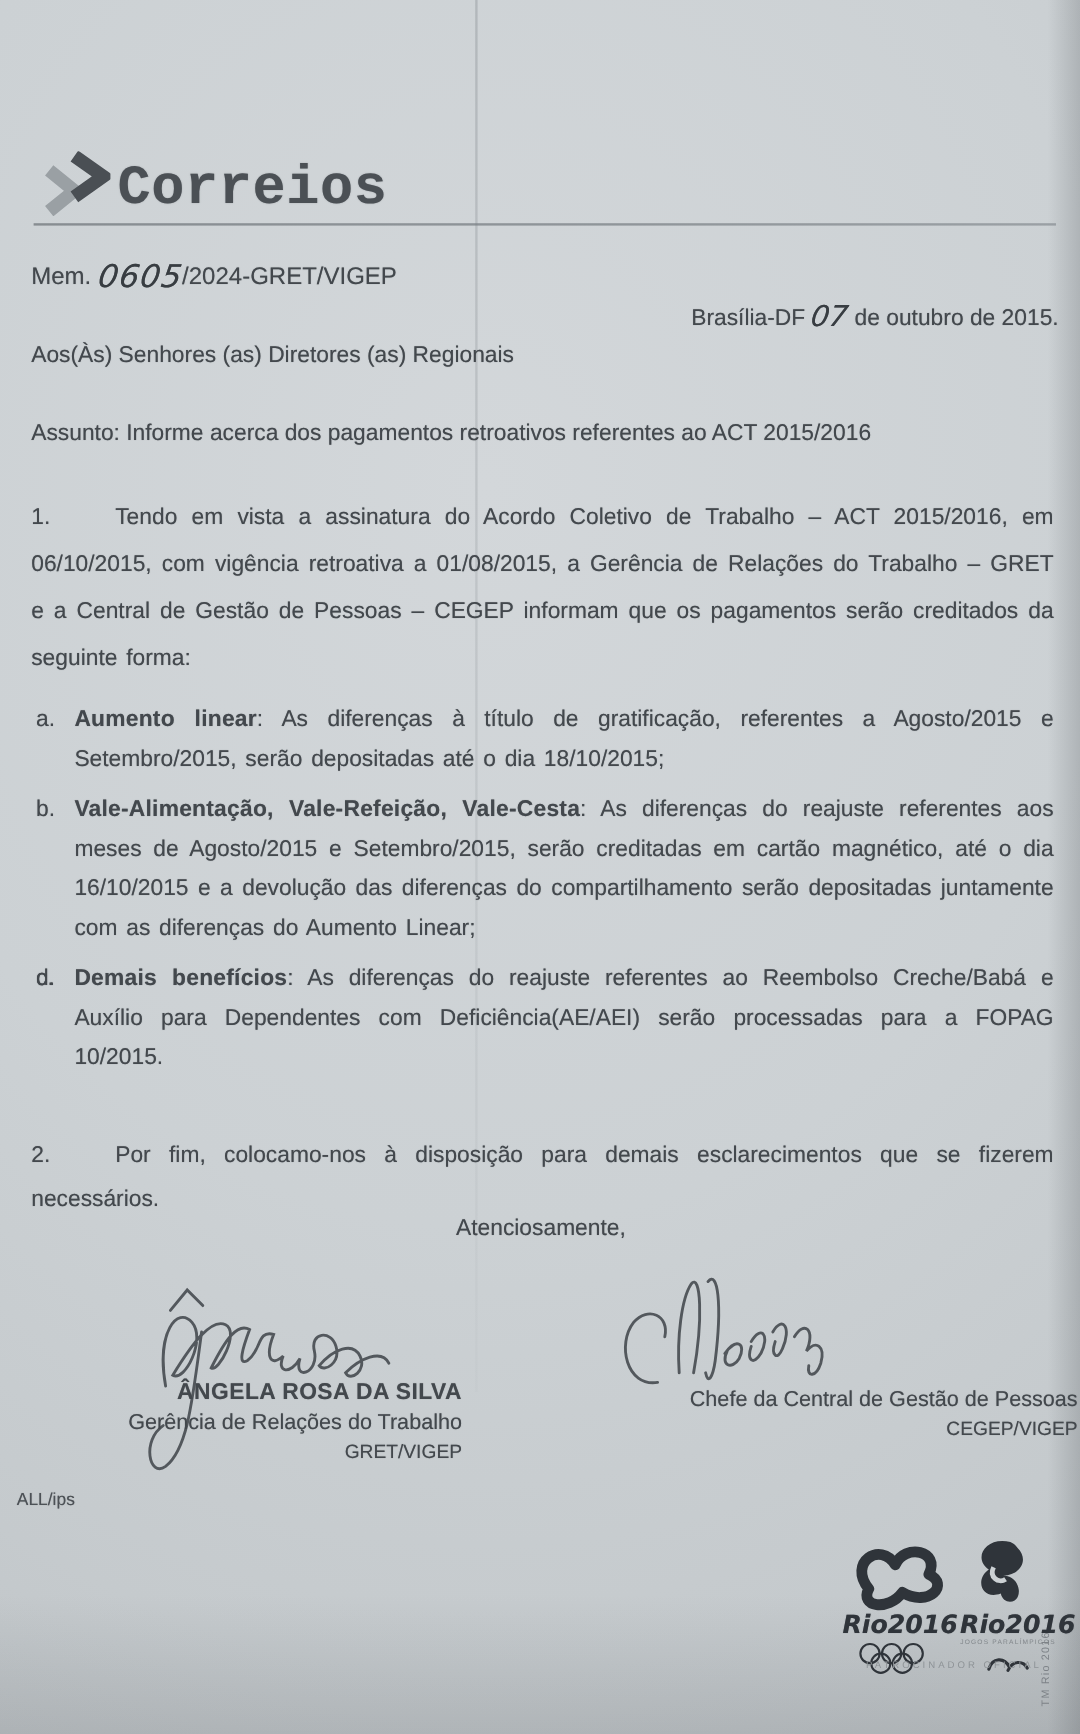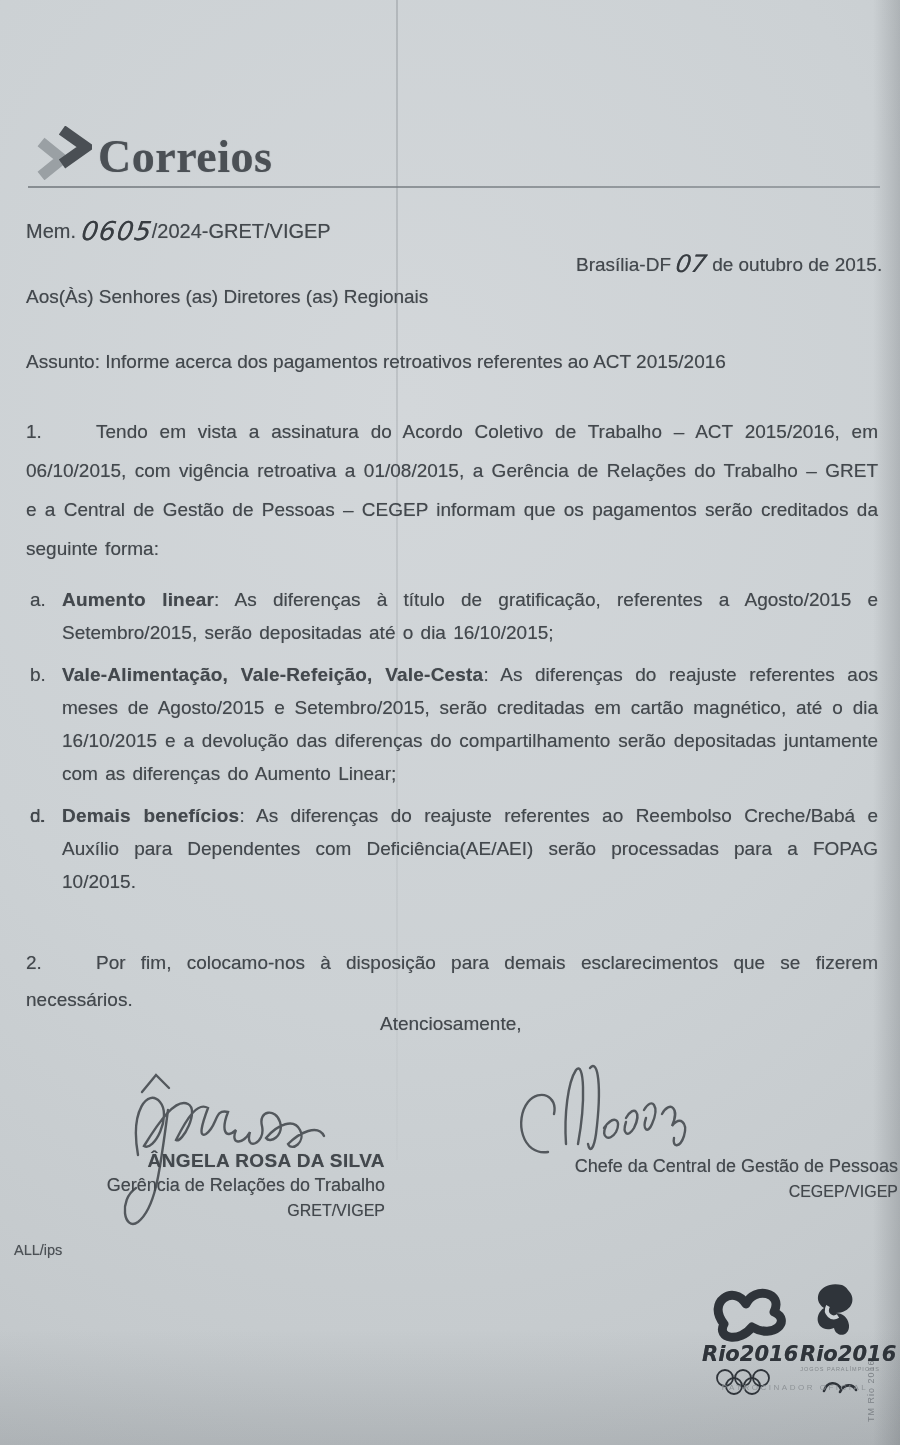--- a/index.html
+++ b/index.html
@@ -14,21 +14,21 @@
     color:#43484d;
   }
   .fold{
     position:absolute;left:396px;top:0;width:2px;height:1160px;
     background:linear-gradient(to bottom, rgba(125,131,136,.35), rgba(125,131,136,.04));
     pointer-events:none;
   }
   .typed{ text-shadow:0 0 0.7px rgba(67,72,77,.55); }
   
   .logo{position:absolute;left:34px;top:126px;display:flex;align-items:flex-end;}
-  .logo-text{font-family:Liberation Serif, serif;font-weight:600;font-size:46px;
+  .logo-text{font-family:Liberation Mono, monospace;font-weight:600;font-size:46px;
     letter-spacing:.5px;color:#4b5055;line-height:1;margin-left:6px;
     text-shadow:0 0 1px rgba(75,80,85,.5);}
   .rule{position:absolute;left:28px;top:186px;width:852px;height:2px;
     background:linear-gradient(to right,#70767b 0%,#7b8186 60%,#8a9095 100%);opacity:.75;}
   .memline{position:absolute;left:26px;top:214px;font-size:20px;}
   .hand{font-family:"DejaVu Sans",sans-serif;font-style:italic;color:#383d42;
     display:inline-block;transform:skewX(-9deg);text-shadow:0 0 .5px rgba(56,61,66,.7);}
   .memline .hand{font-size:26px;position:relative;top:2px;letter-spacing:1px;}
   .dateline{position:absolute;left:576px;top:249px;font-size:19px;white-space:nowrap;}
   .dateline .hand{font-size:24px;position:relative;top:1px;}
@@ -97,21 +97,21 @@
   <div class="recipient typed">Aos(Às) Senhores (as) Diretores (as) Regionais</div>
   <div class="subject typed">Assunto: Informe acerca dos pagamentos retroativos referentes ao ACT 2015/2016</div>
 
   <div class="para typed" id="para1">
     <span class="pnum">1.</span>
     <span class="ptext">Tendo em vista a assinatura do Acordo Coletivo de Trabalho – ACT 2015/2016, em 06/10/2015, com vigência retroativa a 01/08/2015, a Gerência de Relações do Trabalho – GRET e a Central de Gestão de Pessoas – CEGEP informam que os pagamentos serão creditados da seguinte forma:</span>
   </div>
 
   <div class="items">
     <div class="item typed">
-      <span class="ilabel">a.</span><b>Aumento linear</b><span>: As diferenças à título de gratificação, referentes a Agosto/2015 e Setembro/2015, serão depositadas até o dia 16/10/2015;</span>
+      <span class="ilabel">a.</span><b>Aumento linear</b><span>: As diferenças à título de gratificação, referentes a Agosto/2015 e Setembro/2015, serão depositadas até o dia 18/10/2015;</span>
     </div>
     <div class="item typed">
       <span class="ilabel">b.</span><b>Vale-Alimentação, Vale-Refeição, Vale-Cesta</b><span>: As diferenças do reajuste referentes aos meses de Agosto/2015 e Setembro/2015, serão creditadas em cartão magnético, até o dia 16/10/2015 e a devolução das diferenças do compartilhamento serão depositadas juntamente com as diferenças do Aumento Linear;</span>
     </div>
     <div class="item typed">
       <span class="ilabel">c.</span><b></b>
     </div>
     <div class="item typed">
       <span class="ilabel">d.</span><b>Demais benefícios</b><span>: As diferenças do reajuste referentes ao Reembolso Creche/Babá e Auxílio para Dependentes com Deficiência(AE/AEI) serão processadas para a FOPAG 10/2015.</span>
     </div>

